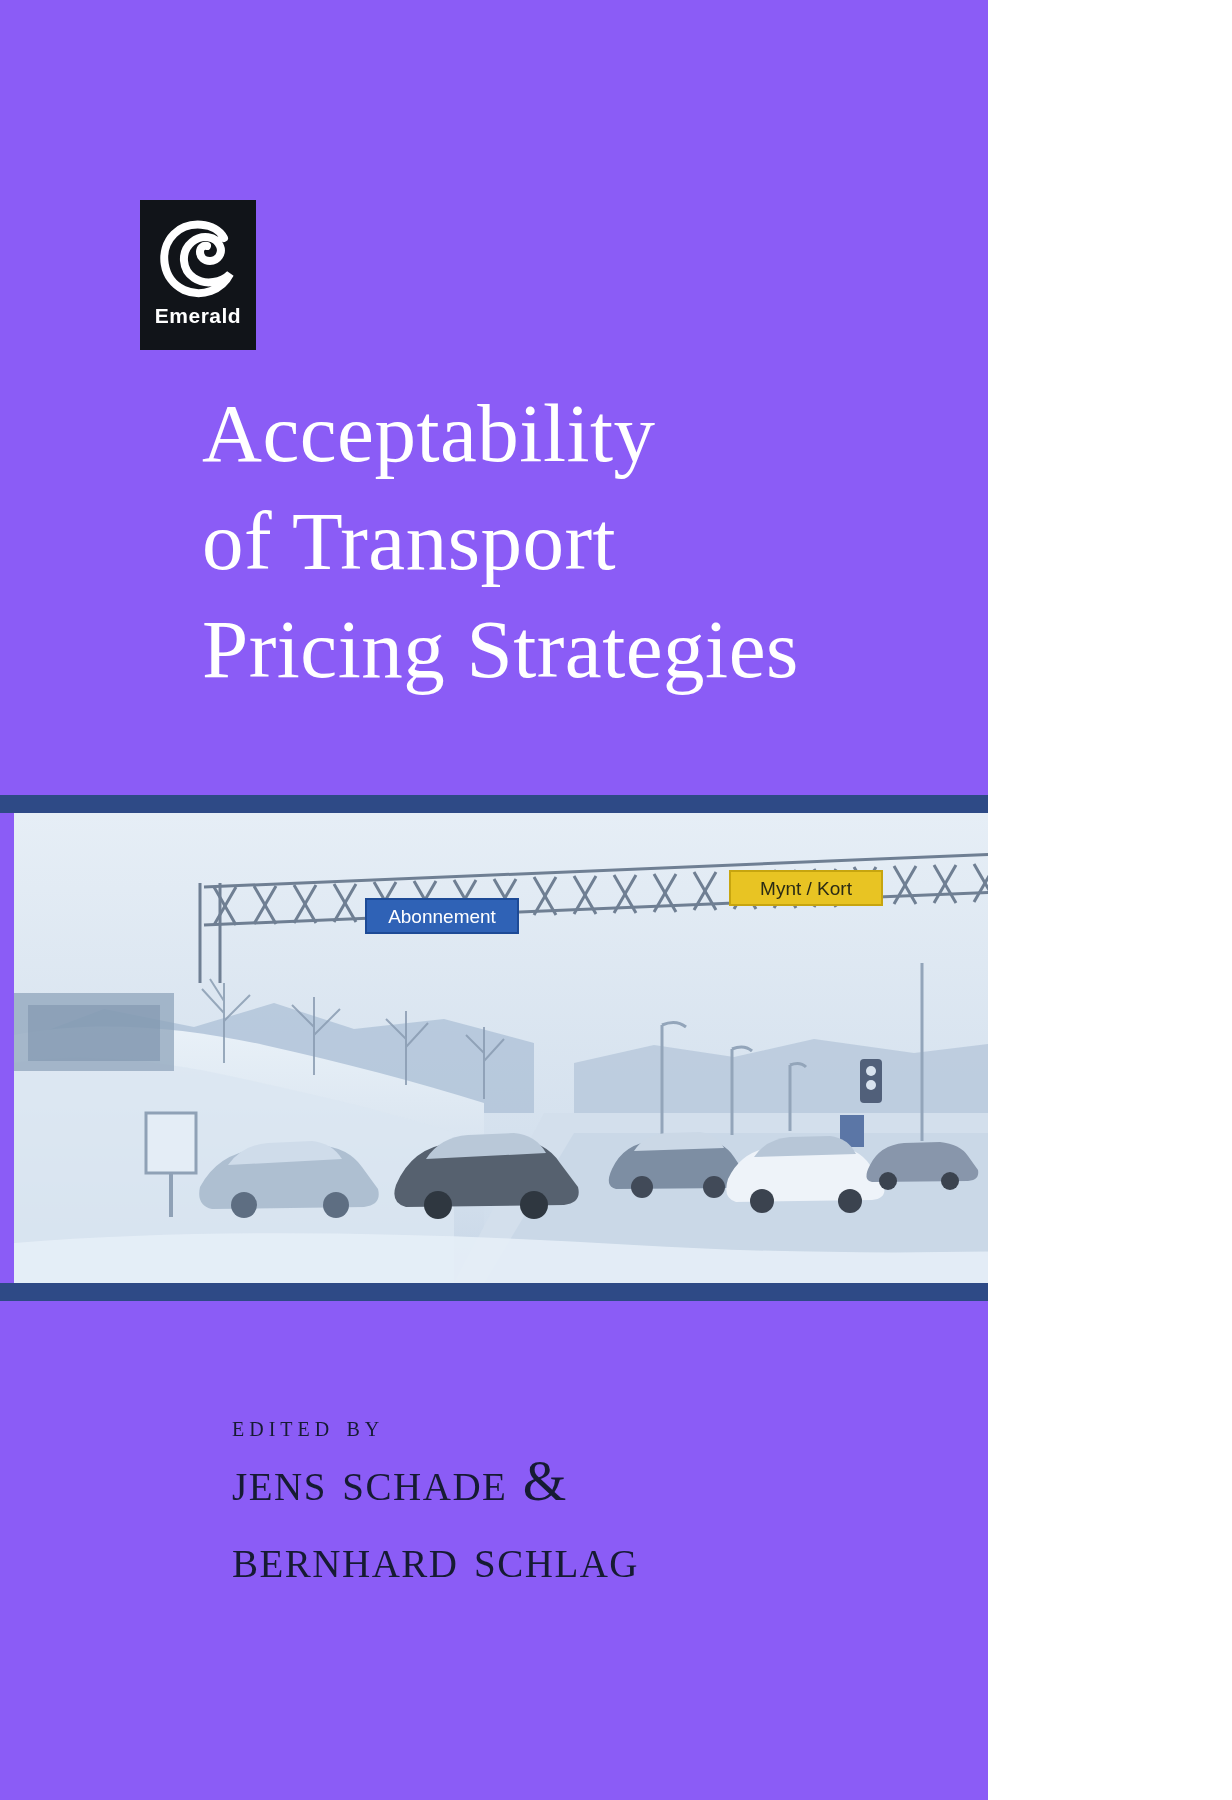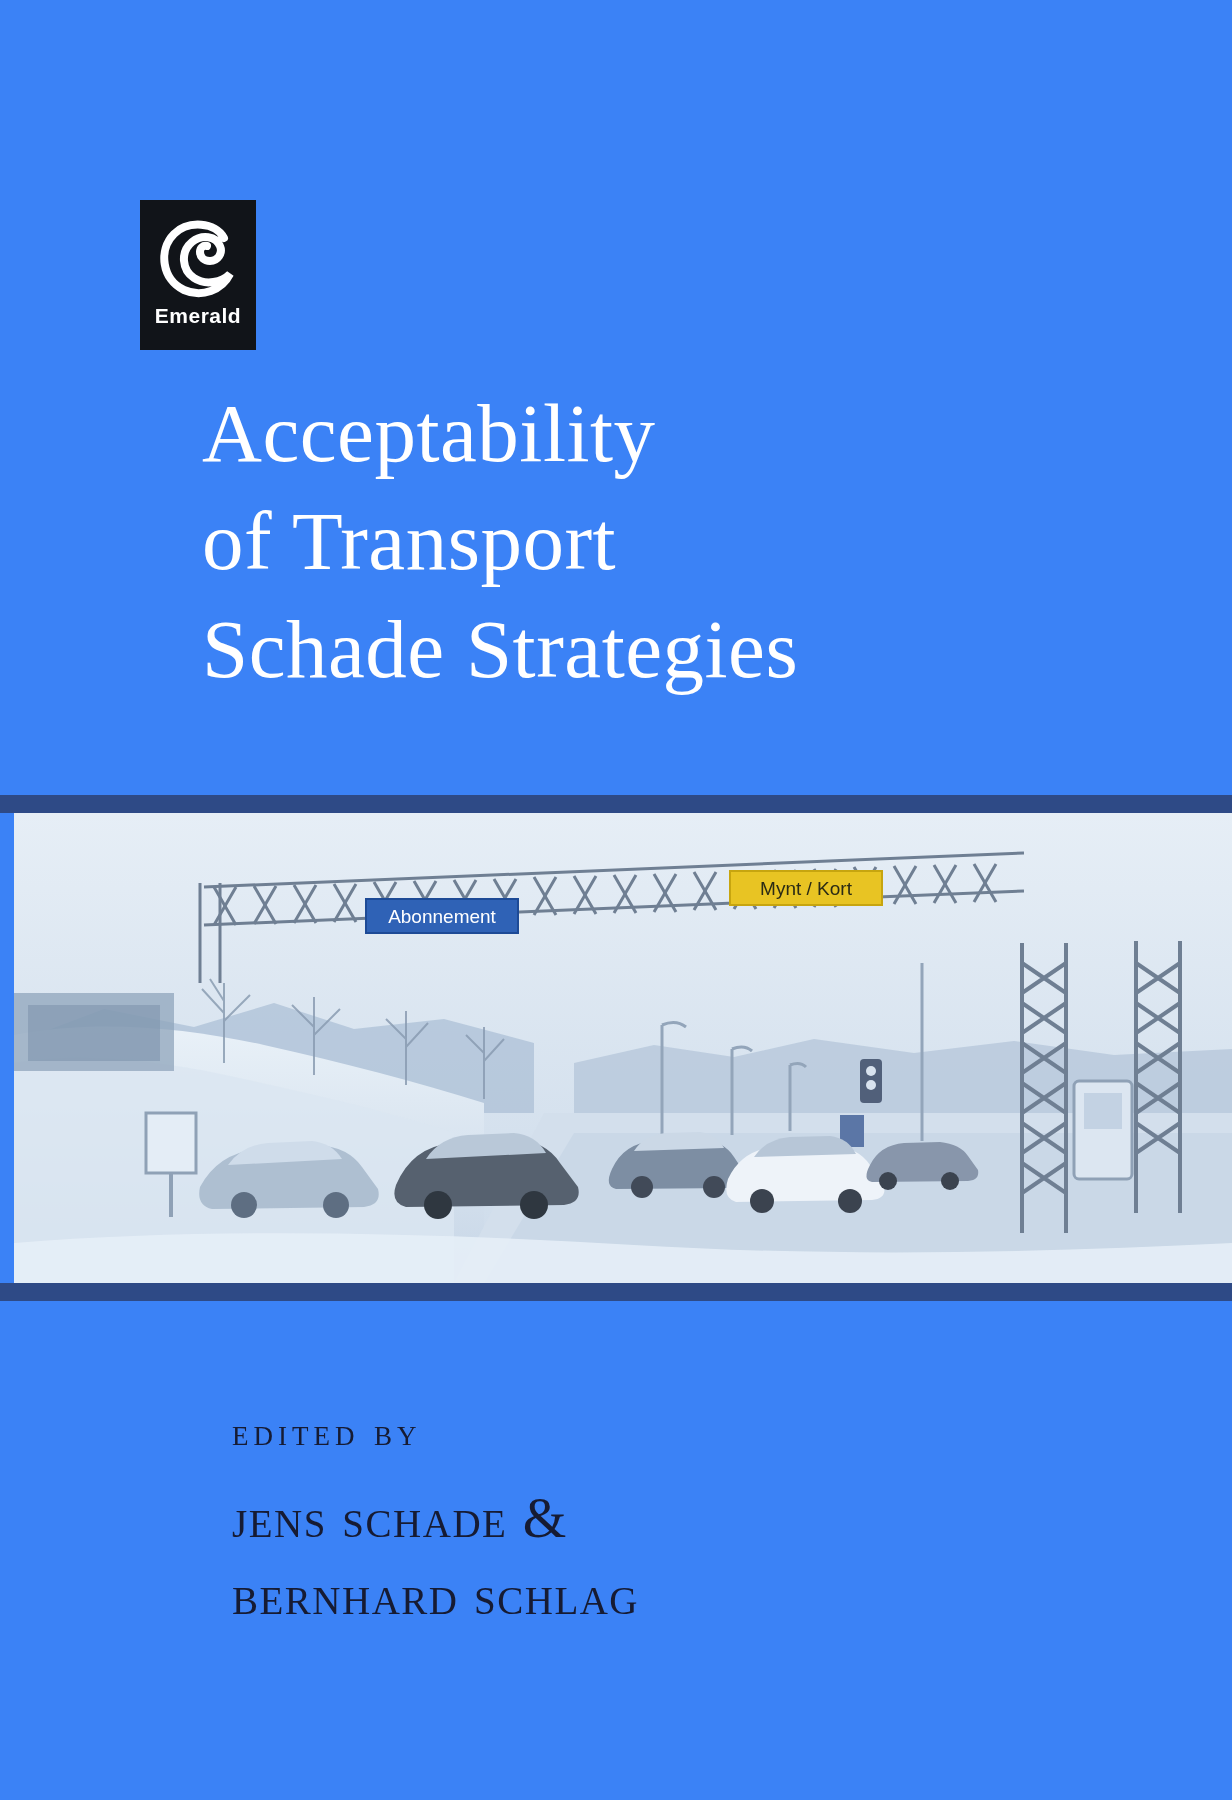--- a/index.html
+++ b/index.html
@@ -2,23 +2,23 @@
 <html><head>
 <meta charset="utf-8">
 <style>
   html, body {
     margin: 0;
     padding: 0;
     background: #ffffff;
   }
   #cover {
     position: relative;
-    width: 1232px;
+    width: 988px;
     height: 1800px;
-    background: #3b82f6;
+    background: #8b5cf6;
     overflow: hidden;
     font-family: "Liberation Serif", serif;
     text-decoration: underline;
   }
 
   
   .logo {
     position: absolute;
     left: 140px;
     top: 200px;
@@ -92,25 +92,24 @@
   
   .editors {
     position: absolute;
     left: 232px;
     top: 1410px;
     width: 800px;
     color: #161b33;
   }
   .edited-by {
     font-family: "Liberation Serif", serif;
-    font-size: 38px;
+    font-size: 29px;
     letter-spacing: 5px;
     font-variant: small-caps;
     text-transform: lowercase;
-    margin-bottom: 26px;
   }
   .editor-name {
     font-family: "Liberation Serif", serif;
     font-size: 56px;
     letter-spacing: 1.5px;
     font-variant: small-caps;
     text-transform: lowercase;
     line-height: 1.38;
     white-space: nowrap;
   }
@@ -127,21 +126,21 @@
                  C68 68, 52 72, 40 64 C28 56, 26 38, 38 28 C48 20, 62 22, 66 32
                  C69 39, 64 47, 56 47 C50 47, 46 43, 46 38 C46 34, 49 31, 53 32" fill="none" stroke="#ffffff" stroke-width="8" stroke-linecap="round"></path>
       </svg>
     </div>
     <div class="logo-word">Emerald</div>
   </div>
 
   <div class="title-block">
     <div class="title-line">Acceptability</div>
     <div class="title-line">of Transport</div>
-    <div class="title-line">Schade Strategies</div>
+    <div class="title-line">Pricing Strategies</div>
   </div>
 
   <div class="band band-top"></div>
   <div class="band band-bottom"></div>
 
   <div class="photo">
     <svg width="1218" height="470" viewBox="0 0 1218 470" aria-hidden="true">
       <defs>
         <linearGradient id="sky" x1="0" y1="0" x2="0" y2="1">
           <stop offset="0%" stop-color="#e6eef6"></stop>

